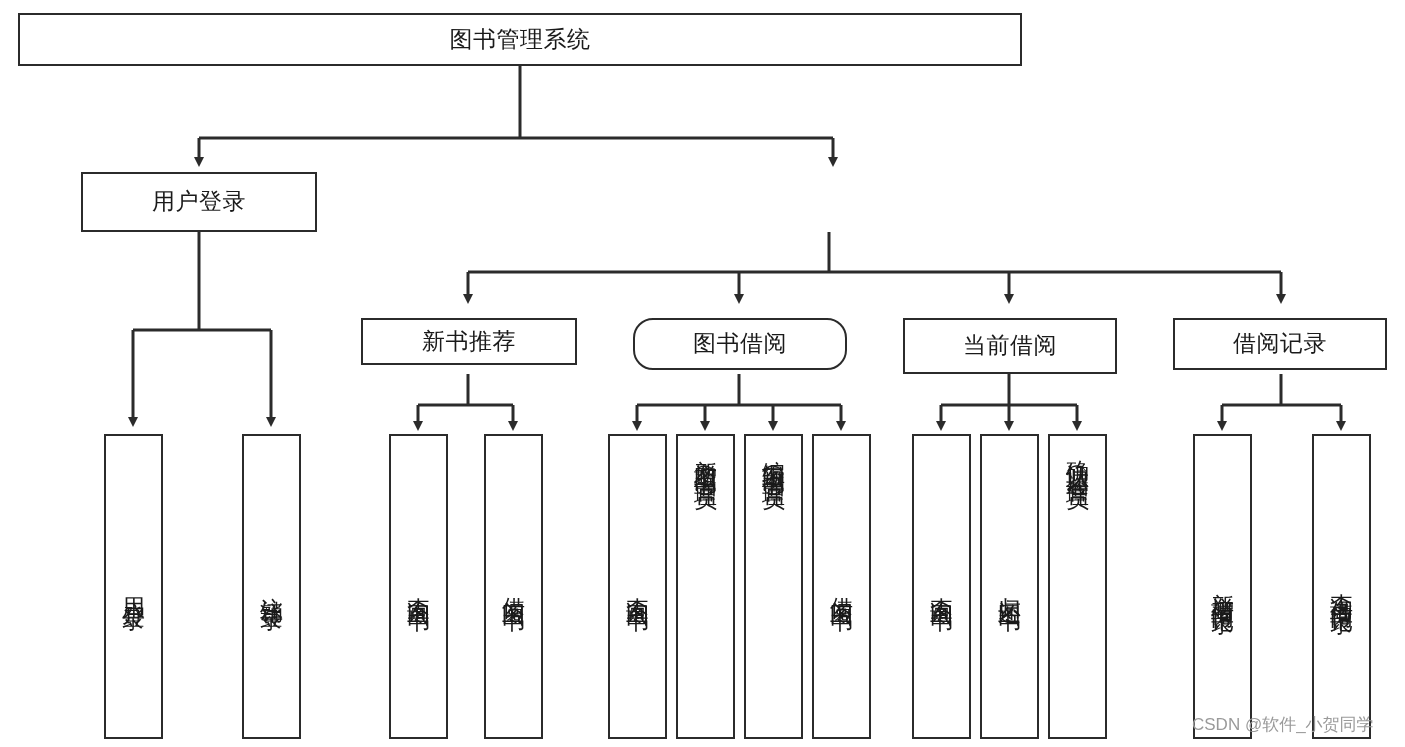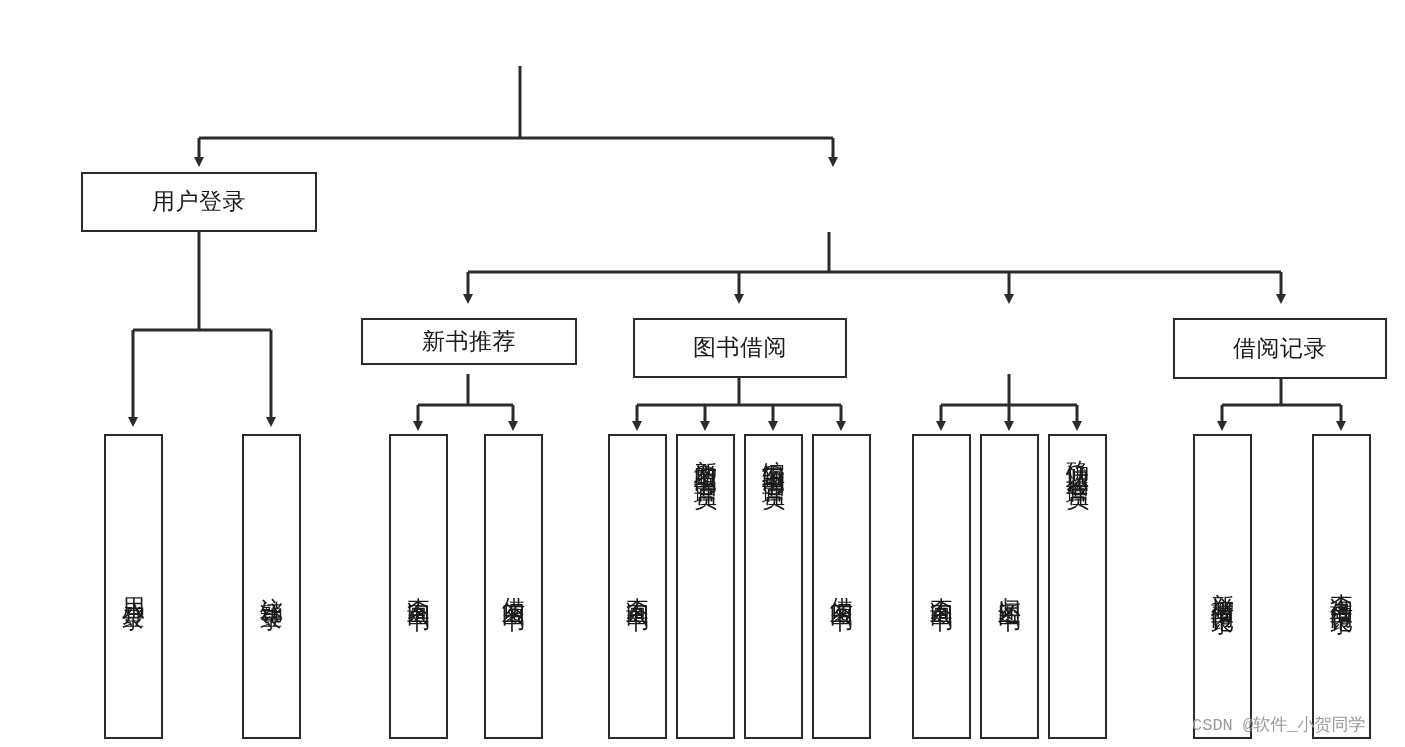--- a/index.html
+++ b/index.html
@@ -59,21 +59,21 @@
     align-items: center;
     padding-top: 0;
   }
   #watermark {
     position: absolute;
     left: 1192px;
     top: 713px;
     font-size: 17px;
     color: #9a9a9a;
     white-space: nowrap;
-    font-family: Liberation Mono, monospace;
+    font-family: Liberation Sans, sans-serif;
   }
 </style>
 </head>
 <body>
 
 <div id="canvas">
 
   <svg id="edges" viewBox="0 0 1405 747" xmlns="http://www.w3.org/2000/svg">
     <defs>
       <marker id="arrow" markerWidth="10" markerHeight="10" refX="1" refY="5" orient="auto" markerUnits="userSpaceOnUse">
@@ -117,36 +117,42 @@
       <path d="M1009,405 L1009,422" marker-end="url(#arrow)"></path>
       <path d="M1077,405 L1077,422" marker-end="url(#arrow)"></path>
 
       <path d="M1281,374 L1281,405"></path>
       <path d="M1222,405 L1341,405"></path>
       <path d="M1222,405 L1222,422" marker-end="url(#arrow)"></path>
       <path d="M1341,405 L1341,422" marker-end="url(#arrow)"></path>
     </g>
   </svg>
 
+  <div class="node h" style="left:18px; top:13px; width:1004px; height:53px;">
+    <span class="label">图书管理系统</span>
+  </div>
 
   <div class="node h" style="left:81px; top:172px; width:236px; height:60px;">
     <span class="label">用户登录</span>
   </div>
 
 
   <div class="node h" style="left:361px; top:318px; width:216px; height:47px;">
     <span class="label">新书推荐</span>
   </div>
 
-  <div class="node h" style="left:633px; top:318px; width:214px; height:60px;">
+  <div class="node h" style="left:633px; top:318px; width:214px; height:52px;border-radius:20px;">
     <span class="label">图书借阅</span>
   </div>
 
-
-  <div class="node h" style="left:1173px; top:318px; width:214px; height:61px;">
+  <div class="node h" style="left:903px; top:318px; width:214px; height:56px;">
+    <span class="label">当前借阅</span>
+  </div>
+
+  <div class="node h" style="left:1173px; top:318px; width:214px; height:52px;">
     <span class="label">借阅记录</span>
   </div>
 
   <div class="node v mid" style="left:104px; top:434px; width:59px; height:305px;">
     <span class="label">用户登录</span>
   </div>
 
   <div class="node v mid" style="left:242px; top:434px; width:59px; height:305px;">
     <span class="label">注销登录</span>
   </div>

